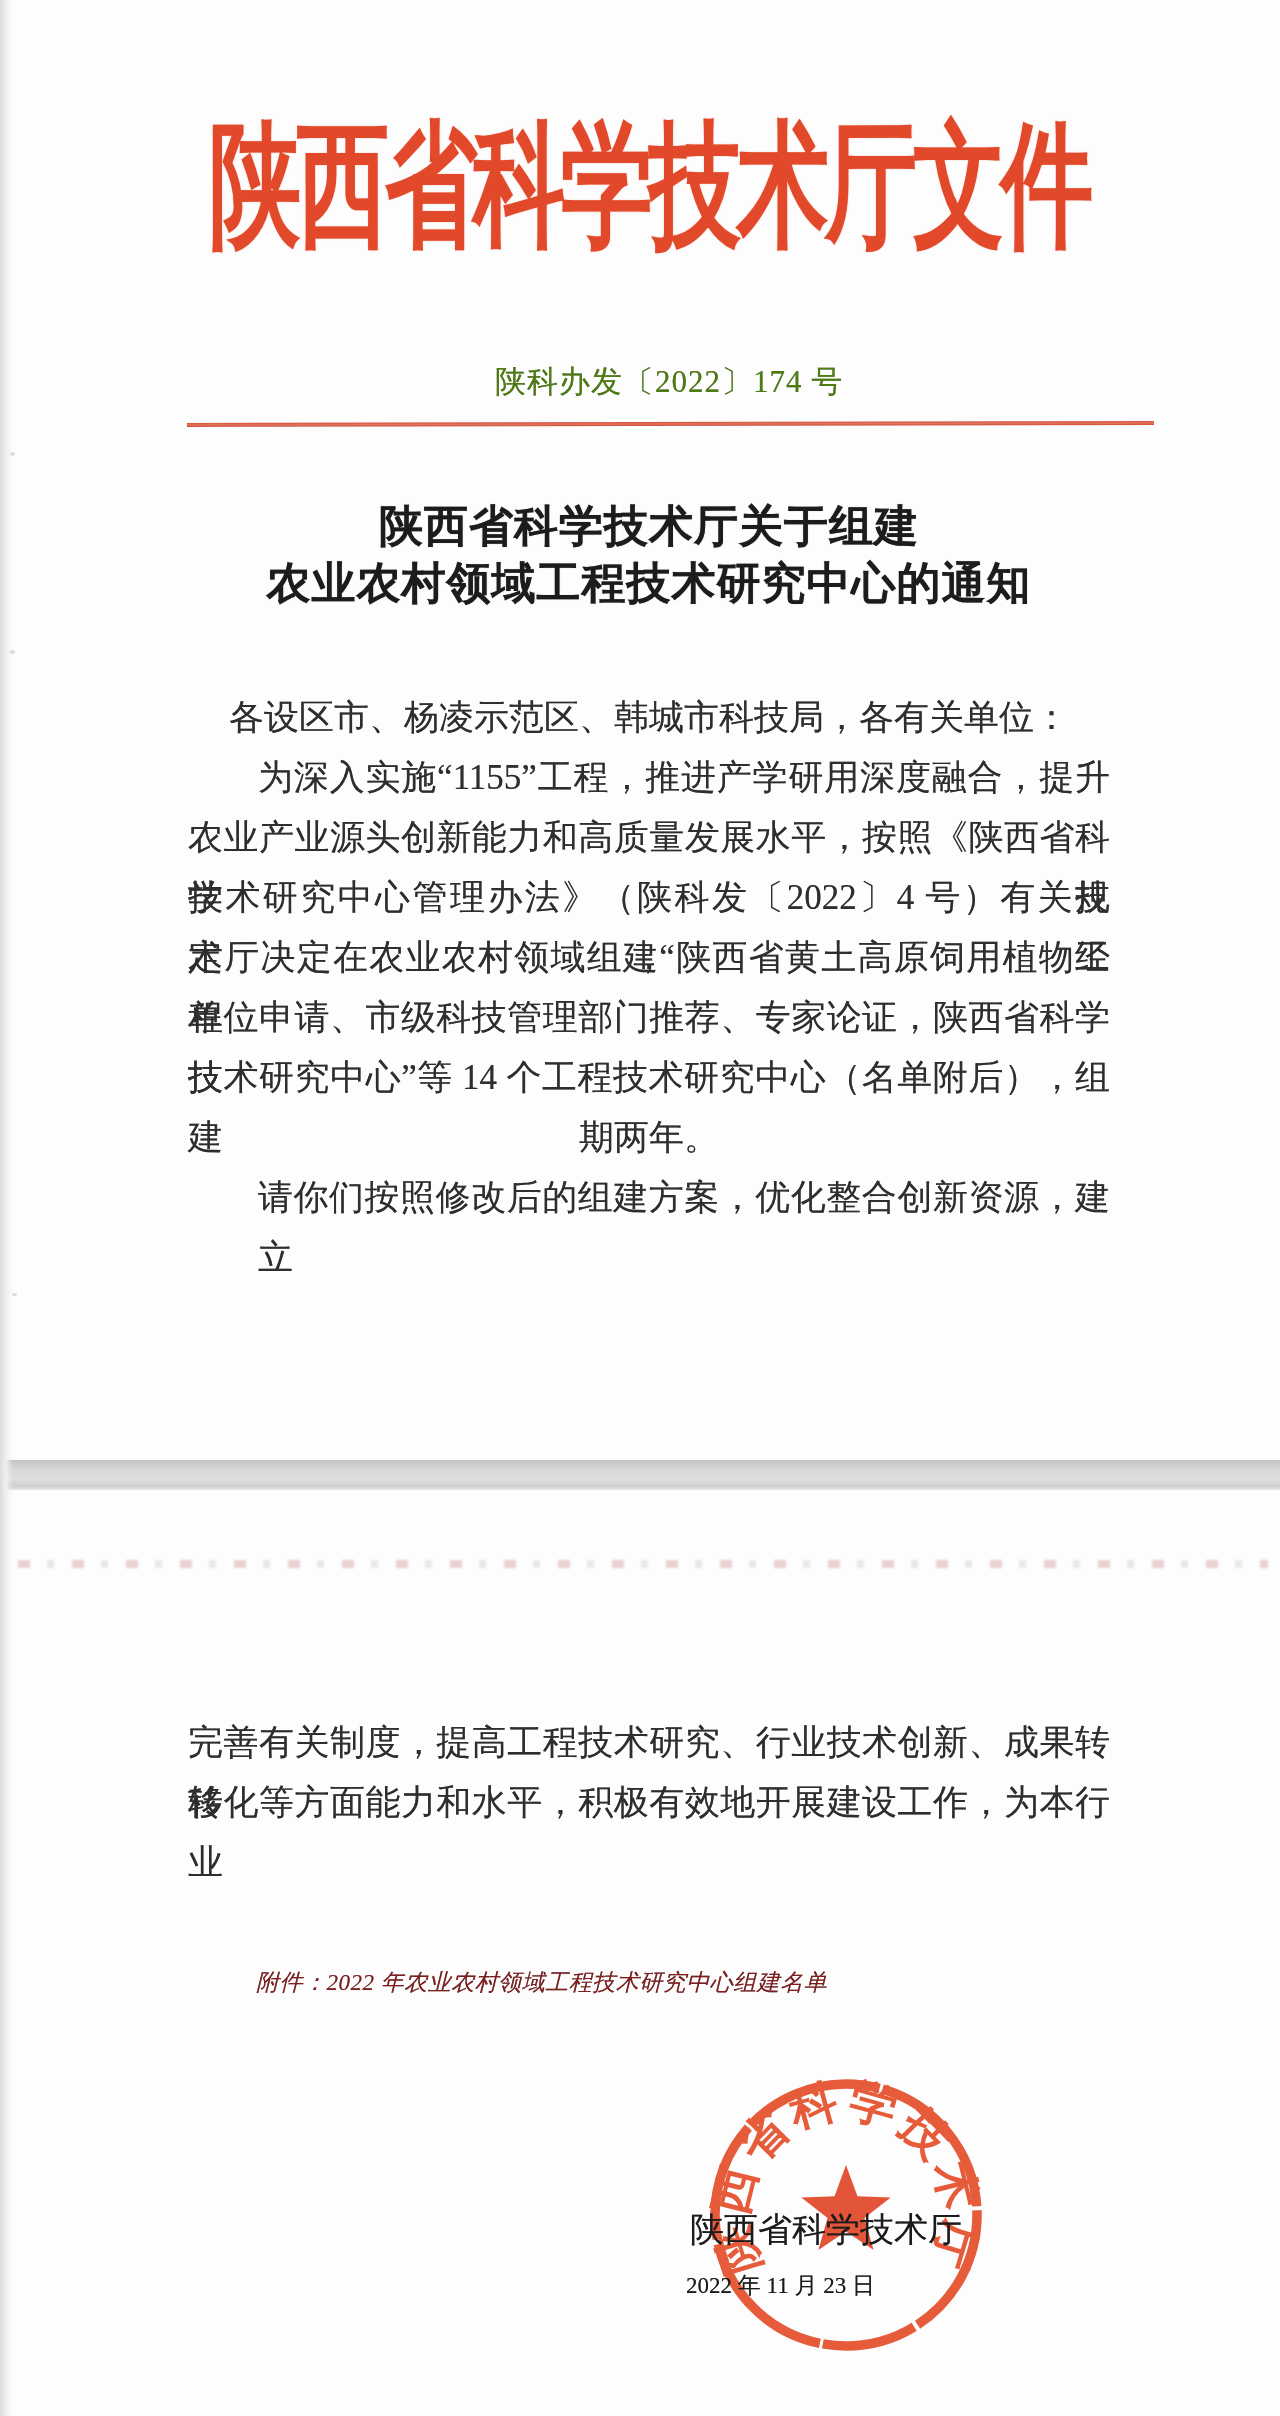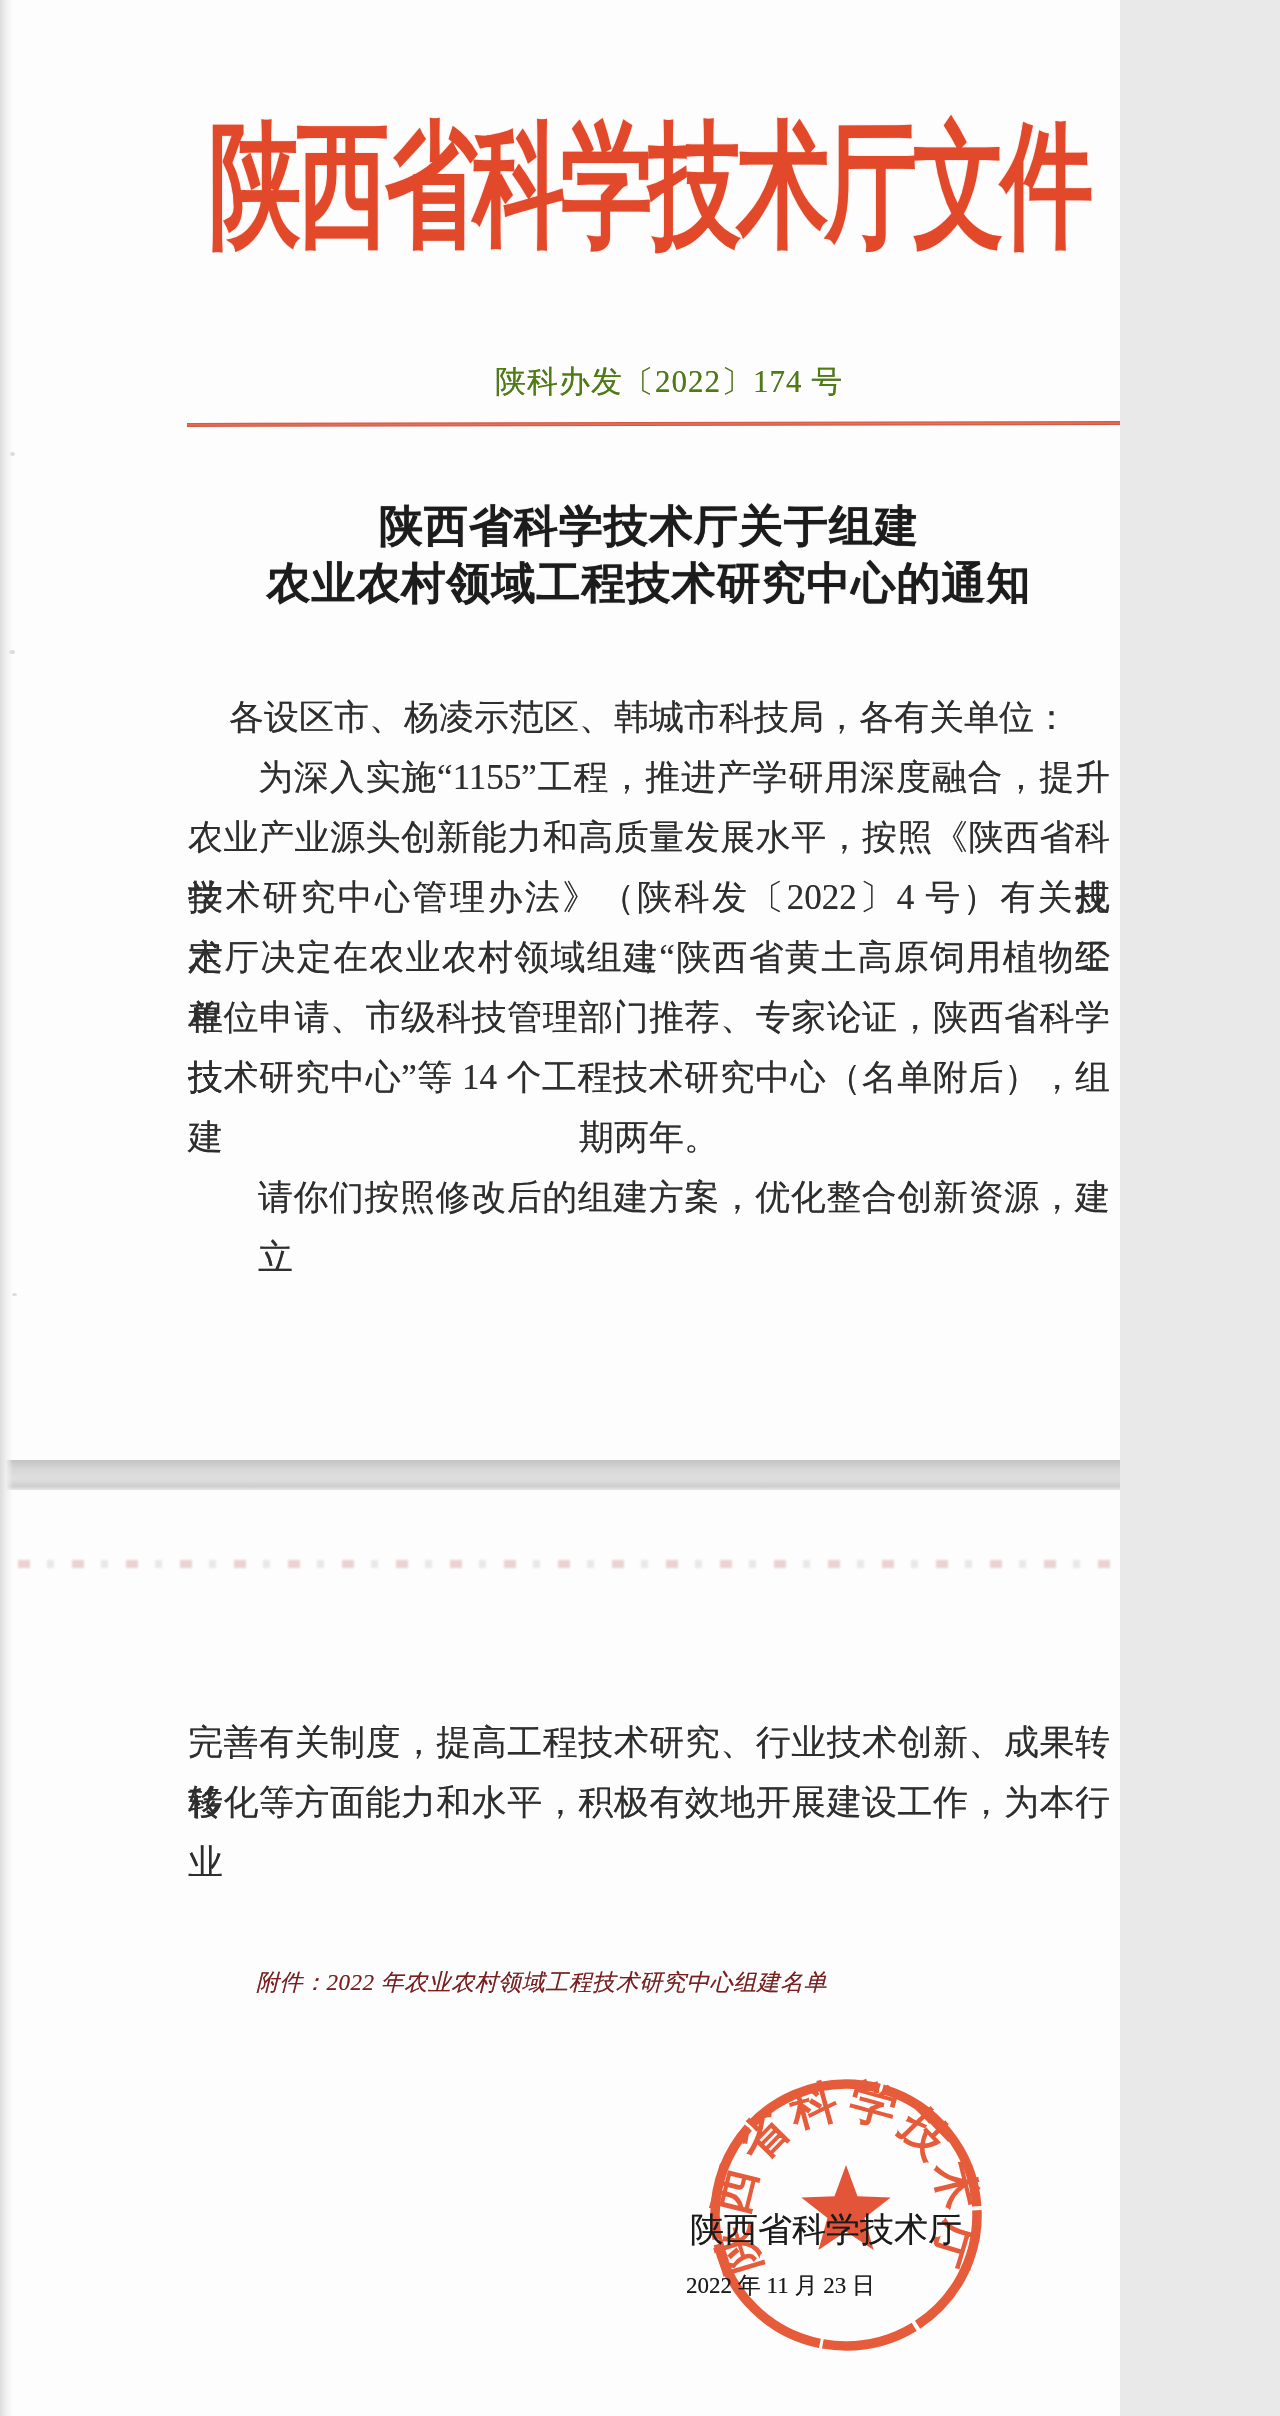--- a/index.html
+++ b/index.html
@@ -1,17 +1,17 @@
 <!DOCTYPE html>
 <html><head>
 <meta charset="utf-8">
 <style>
   html,body{margin:0;padding:0;background:#e9e9e9;}
   .screen{
-    position:relative;width:1120px;height:2416px;overflow:hidden;
+    position:relative;width:1280px;height:2416px;overflow:hidden;
     background:#fbfbfb;
     font-family:"Liberation Serif","DejaVu Serif",serif;
   }
   .page{position:absolute;left:0;width:1280px;background:#fdfdfd;}
   .page1{top:0;height:1460px;}
   .pagegap{
     position:absolute;left:0;top:1460px;width:1280px;height:30px;
     background:linear-gradient(180deg,#c3c3c3 0%,#d7d7d7 30%,#dfdfdf 62%,#cfcfcf 88%,#e8e8e8 100%);
   }
   .page2{top:1490px;height:926px;}

